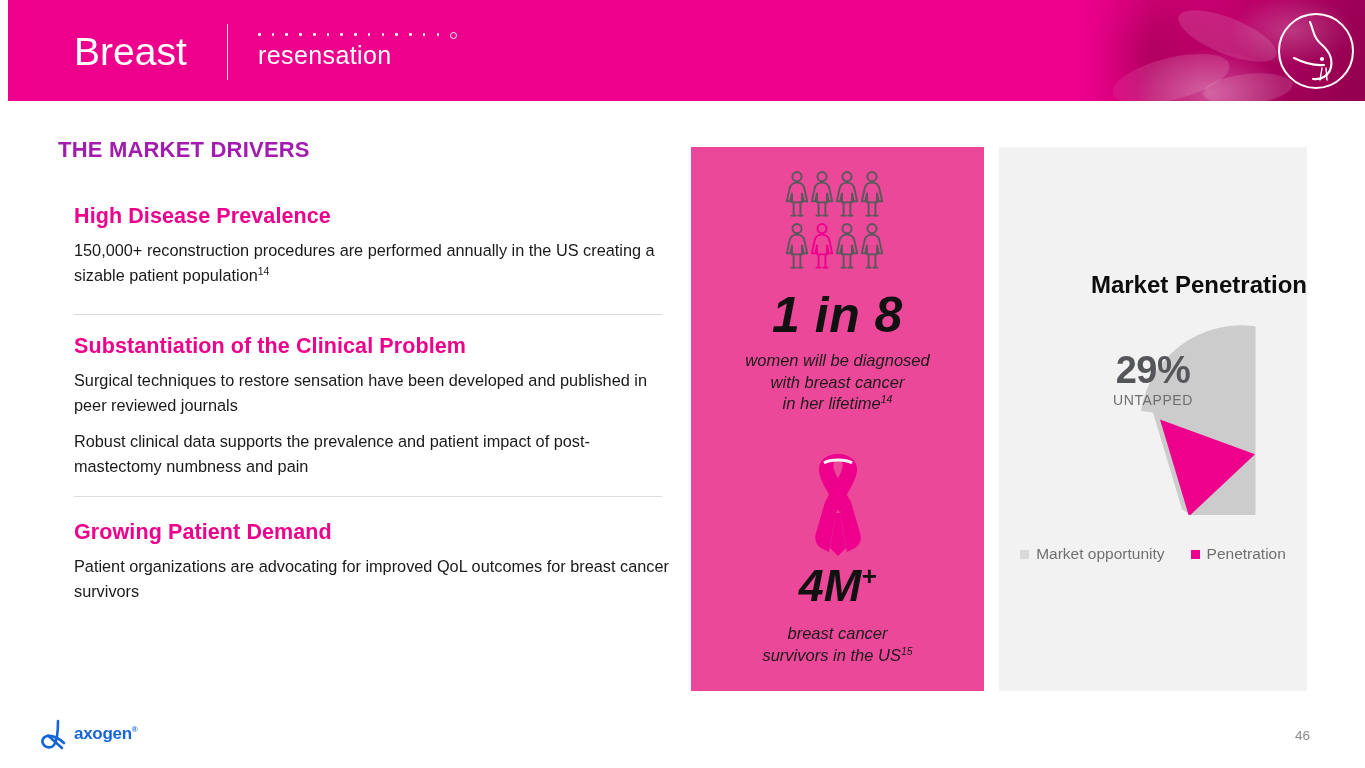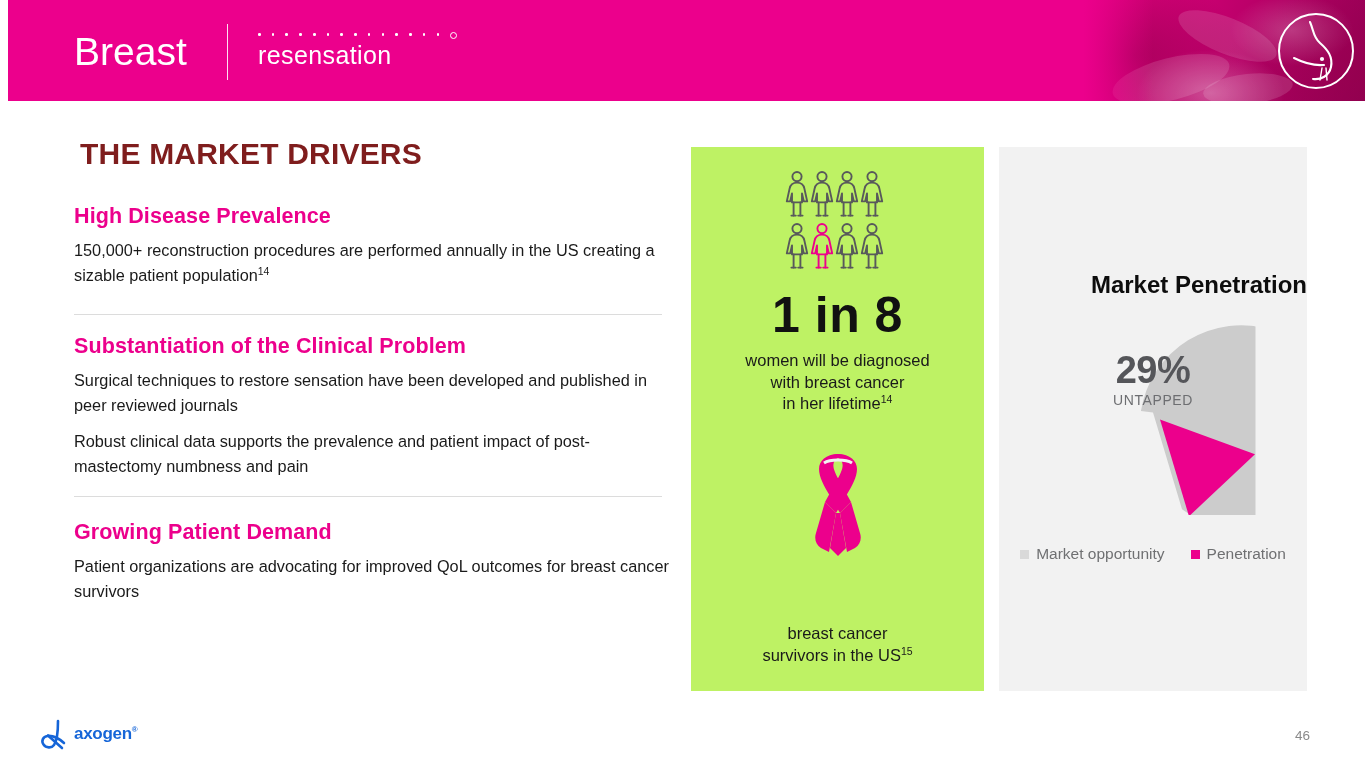--- a/index.html
+++ b/index.html
@@ -120,25 +120,25 @@
     font-size: 25px;
     font-weight: 400;
     color: #ffffff;
     letter-spacing: 0.4px;
     line-height: 27px;
   }
 
   
   #page-title {
     position: absolute;
-    left: 72px;
+    left: 50px;
     top: 137px;
-    font-size: 30px;
-    font-weight: bold;
-    color: #7f1d1d;
+    font-size: 22px;
+    font-weight: bold;
+    color: #a21caf;
     letter-spacing: 0.2px;
   }
   .driver-block { position: absolute; left: 66px; width: 600px; }
   .driver-heading {
     font-size: 21.5px;
     font-weight: bold;
     color: #ec008c;
     margin: 0 0 9px 0;
     letter-spacing: 0.1px;
   }
@@ -164,21 +164,22 @@
   #rule-2  { top: 496px; }
   #block-3 { top: 520px; }
 
   
   #stats-panel {
     position: absolute;
     left: 683px;
     top: 147px;
     width: 293px;
     height: 544px;
-    background: #bef264;
+    background: #ec4899;
+    font-style: italic;
   }
   #people-icon-group {
     position: absolute;
     left: 50%;
     top: 22px;
     transform: translateX(-50%);
     width: 108px;
     height: 108px;
   }
   #stat-1-value {
@@ -429,20 +430,21 @@
       <g fill="#ec008c">
         <path d="M38 5 C 26 5, 19 12, 19 20 C 19 28, 24 37, 30 47 L 40 64 L 51 53 L 40 33 C 35 24, 32 18, 34 13 C 35.5 9.2, 40 7.5, 45.5 8.6 C 42.8 6, 40.6 5, 38 5 Z"></path>
         <path d="M38 5 C 50 5, 57 12, 57 20 C 57 28, 52 37, 46 47 L 36 64 L 25 53 L 36 33 C 41 24, 44 18, 42 13 C 40.5 9.2, 36 7.5, 30.5 8.6 C 33.2 6, 35.4 5, 38 5 Z"></path>
         <path d="M40 64 L 51 53 L 60 84 C 62 90, 60 96, 55 99 L 47 103 Z"></path>
         <path d="M36 64 L 25 53 L 16 84 C 14 90, 16 96, 21 99 L 29 103 Z"></path>
         <path d="M40 64 L 36 64 L 30 99 L 38 107 L 46 99 Z"></path>
       </g>
       <path d="M24 14 C 30 10, 46 10, 52 14" fill="none" stroke="#f2f2f2" stroke-width="3"></path>
     </svg>
 
+    <div id="stat-2-value"><span>4M</span><sup>+</sup></div>
     <div id="stat-2-caption">
       <span>breast cancer</span><br>
       <span>survivors in the US</span><sup>15</sup>
     </div>
   </div>
 
   <div id="chart-panel">
     <div id="chart-title">Market Penetration</div>
 
     <svg id="pie-wrap" viewBox="0 0 205 205">

